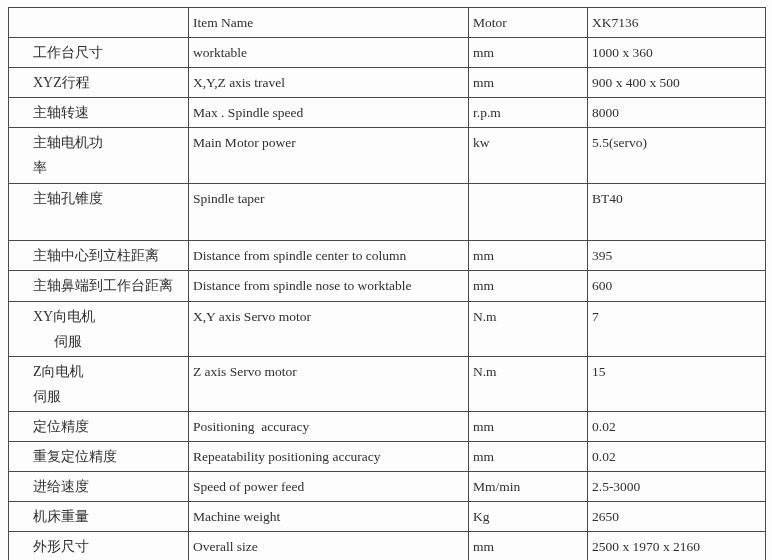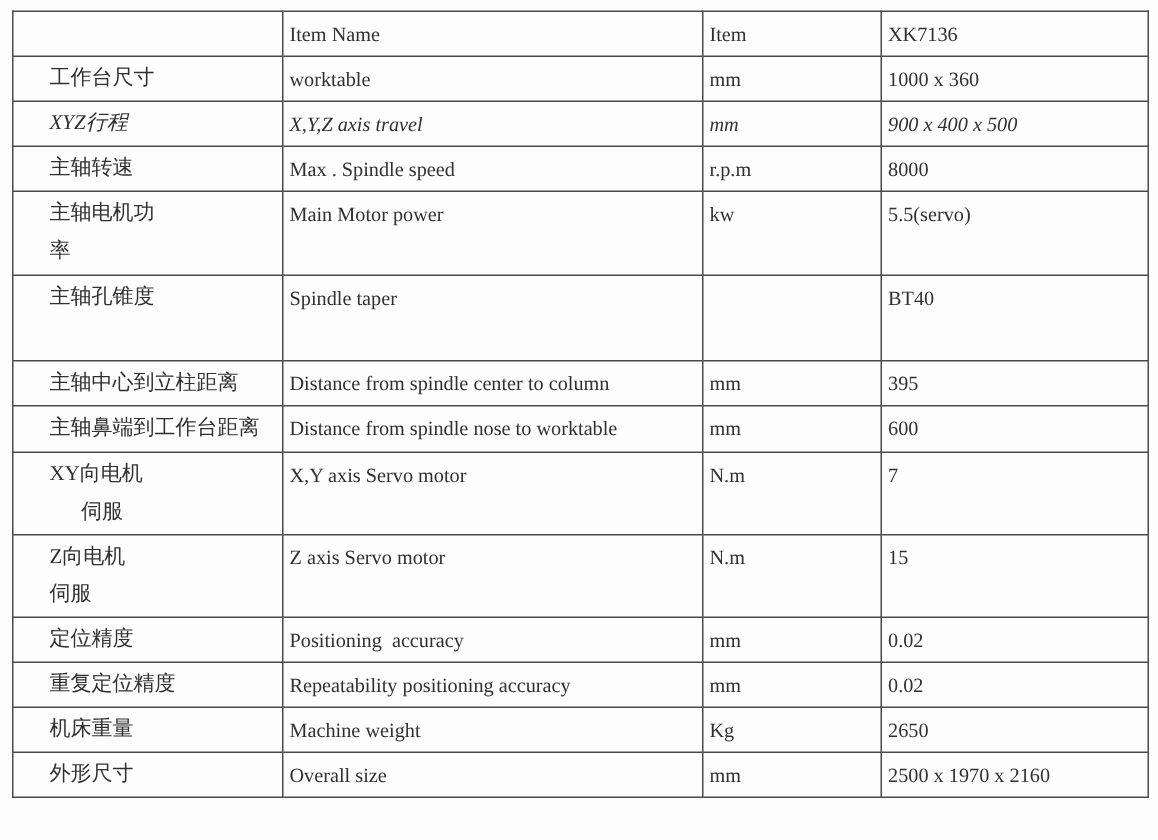--- a/index.html
+++ b/index.html
@@ -55,32 +55,32 @@
     <colgroup>
       <col style="width:180px">
       <col style="width:280px">
       <col style="width:119px">
       <col style="width:178px">
     </colgroup>
     <thead>
       <tr>
         <th class="cat-cell"></th>
         <th>Item Name</th>
-        <th>Item</th>
+        <th>Motor</th>
         <th>XK7136</th>
       </tr>
     </thead>
     <tbody id="spec-rows">
         <tr style="height: 30px;">
           <td class="cat-cell">工作台尺寸</td>
           <td>worktable</td>
           <td>mm</td>
           <td>1000 x 360</td>
         </tr>
-        <tr style="height: 30px; font-style: italic;">
+        <tr style="height: 30px;">
           <td class="cat-cell">XYZ行程</td>
           <td>X,Y,Z axis travel</td>
           <td>mm</td>
           <td>900 x 400 x 500</td>
         </tr>
         <tr style="height: 29px;">
           <td class="cat-cell">主轴转速</td>
           <td>Max . Spindle speed</td>
           <td>r.p.m</td>
           <td>8000</td>
@@ -130,20 +130,26 @@
           <td>mm</td>
           <td>0.02</td>
         </tr>
         <tr style="height: 29px;">
           <td class="cat-cell">重复定位精度</td>
           <td>Repeatability positioning accuracy</td>
           <td>mm</td>
           <td>0.02</td>
         </tr>
         <tr style="height: 29px;">
+          <td class="cat-cell">进给速度</td>
+          <td>Speed of power feed</td>
+          <td>Mm/min</td>
+          <td>2.5-3000</td>
+        </tr>
+        <tr style="height: 29px;">
           <td class="cat-cell">机床重量</td>
           <td>Machine weight</td>
           <td>Kg</td>
           <td>2650</td>
         </tr>
         <tr style="height: 30px;">
           <td class="cat-cell">外形尺寸</td>
           <td>Overall size</td>
           <td>mm</td>
           <td>2500 x 1970 x 2160</td>

